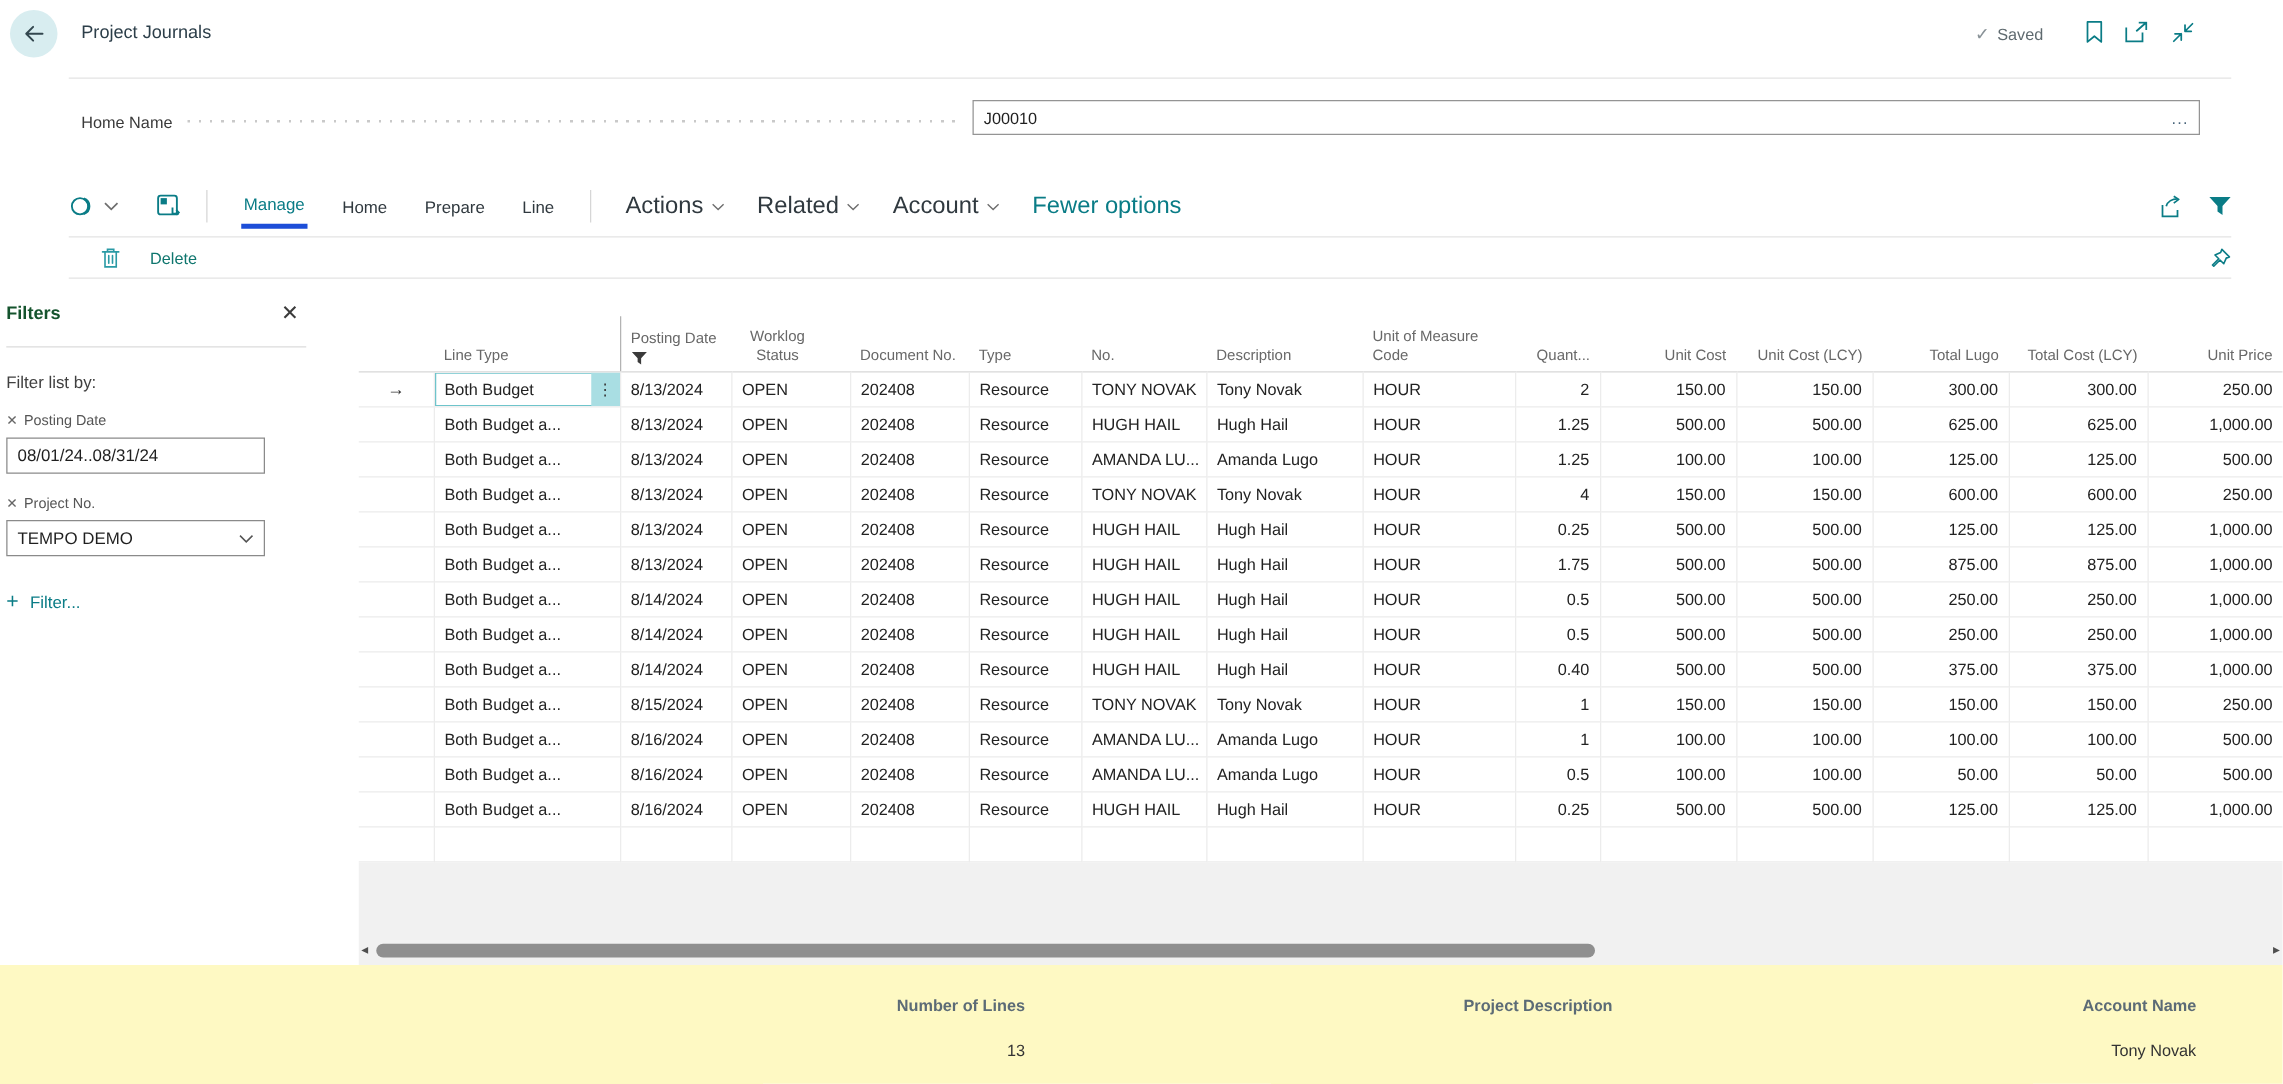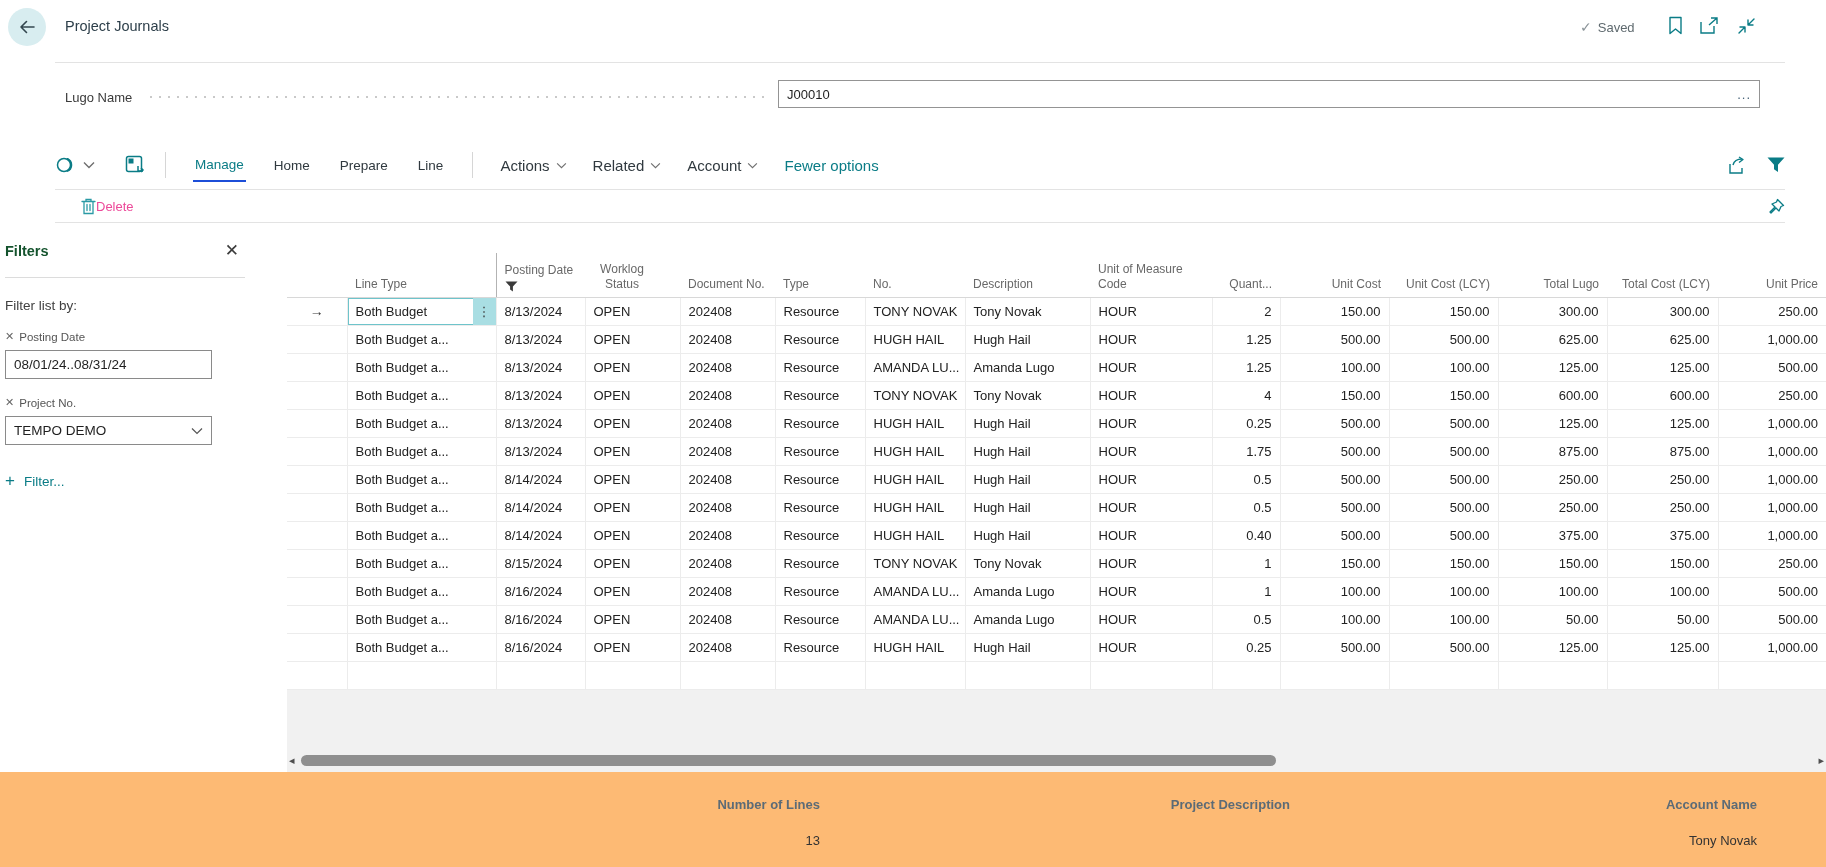--- a/index.html
+++ b/index.html
@@ -29,29 +29,29 @@
   .batch-input { position:absolute; left:778px; top:80px; width:982px; height:28px;
     border:1px solid #949494; background:#fff; display:flex; align-items:center; padding:0 8px; }
   .batch-input .val { flex:1; font-size:13px; color:#1f1f1f; }
   .batch-input .assist { color:#49647a; font-size:13px; letter-spacing:1px; cursor:pointer; }
 
   
   .ribbon { position:absolute; left:55px; right:41px; top:146px; height:38px; display:flex; align-items:center; }
   .ribbon .ico { margin-right:6px; cursor:pointer; display:flex; align-items:center; }
   .vdiv { width:1px; height:26px; background:#d6d6d6; margin:0 14px; }
   .tab { font-size:13.5px; color:#30393f; padding:8px 2px; margin:0 13px; cursor:pointer; white-space:nowrap; }
-  .tab.active { color:#0a7c86; border-bottom:2px solid #1d4ed8; }
-  .menu { font-size:15px; color:#30393f; margin:0 13px; cursor:pointer; display:flex; align-items:center; gap:6px; white-space:nowrap; }
+  .tab.active { color:#0a7c86; border-bottom:4px solid #1d4ed8; }
+  .menu { font-size:19px; color:#30393f; margin:0 13px; cursor:pointer; display:flex; align-items:center; gap:6px; white-space:nowrap; }
   .menu .chev { color:#6f6f6f; }
   .fewer { color:#0a7c86; }
   .ribbon-right { margin-left:auto; display:flex; gap:18px; align-items:center; }
 
   
   .del-row { position:absolute; left:55px; right:41px; top:191px; height:31px; display:flex; align-items:center; }
-  .del-btn { display:flex; align-items:center; gap:0; margin-left:26px; cursor:pointer; font-size:13px; color:#ec4899; }
+  .del-btn { display:flex; align-items:center; gap:24px; margin-left:26px; cursor:pointer; font-size:13px; color:#0f766e; }
   .pin { margin-left:auto; cursor:pointer; }
 
   
   .filters { position:absolute; left:5px; top:240px; width:240px; }
   .filters-head { display:flex; align-items:center; }
   .filters-title { font-size:14.5px; font-weight:bold; color:#14532d; }
   .filters-close { margin-left:auto; color:#3c3c3c; font-size:17px; cursor:pointer; padding-right:6px; font-weight:400; }
   .filters-hr { height:1px; background:#dcdcdc; margin:16px 0 0 0; }
   .filter-by { margin-top:20px; font-size:13.5px; color:#404040; }
   .fgroup { margin-top:17px; }
@@ -88,21 +88,21 @@
     align-items:center; justify-content:center; font-size:13px; cursor:pointer; }
   .rowarrow { font-size:14px; }
 
   .gray-belt { position:absolute; left:287px; right:0; top:690px; height:82px; background:#f1f1f1; }
   .hscroll { position:absolute; left:2px; right:2px; bottom:5px; height:13px; display:flex; align-items:center; }
   .scroll-arrow { color:#4f4f4f; font-size:11px; width:12px; cursor:pointer; line-height:13px; }
   .scroll-track { flex:1; height:11px; position:relative; }
   .scroll-thumb { position:absolute; left:0; top:0; height:11px; width:64.5%; background:#8f8f8f; border-radius:6px; cursor:grab; }
 
   
-  .footer { position:absolute; left:0; right:0; top:772px; bottom:0; background:#fdba74; }
+  .footer { position:absolute; left:0; right:0; top:772px; bottom:0; background:#fef9c3; }
   .stat { position:absolute; text-align:right; }
   .stat .lbl { font-size:13px; font-weight:700; color:#5c6b76; }
   .stat .val { margin-top:21px; font-size:13px; color:#333; }
   .stat-0 { right:1006px; top:25px; }
   .stat-1 { right:536px;  top:25px; }
   .stat-2 { right:69px;   top:25px; }
 </style>
 </head>
 <body>
 
@@ -132,21 +132,21 @@
     <span class="icon-btn">
       <svg width="19" height="18" viewBox="0 0 19 18">
           <path d="M2 16l6-6 M8 10v5 M8 10H3" stroke="#0a7c86" stroke-width="1.4" fill="none" stroke-linecap="round"></path>
           <path d="M17 2l-6 6 M11 8V3 M11 8h5" stroke="#0a7c86" stroke-width="1.4" fill="none" stroke-linecap="round"></path>
         </svg>
     </span>
   </div>
 </div>
 <div class="hr-line" style="top:62px;"></div>
 
-<div class="batch-label">Lugo Name</div>
+<div class="batch-label">Home Name</div>
 <div class="leader"></div>
 <div class="batch-input">
   <span class="val">J00010</span>
   <span class="assist">...</span>
 </div>
 
 <div class="ribbon">
   <span class="ico">
     <svg width="22" height="20" viewBox="0 0 22 20">
         <circle cx="9" cy="10" r="6.5" stroke="#0a7c86" stroke-width="1.5" fill="none"></circle>

